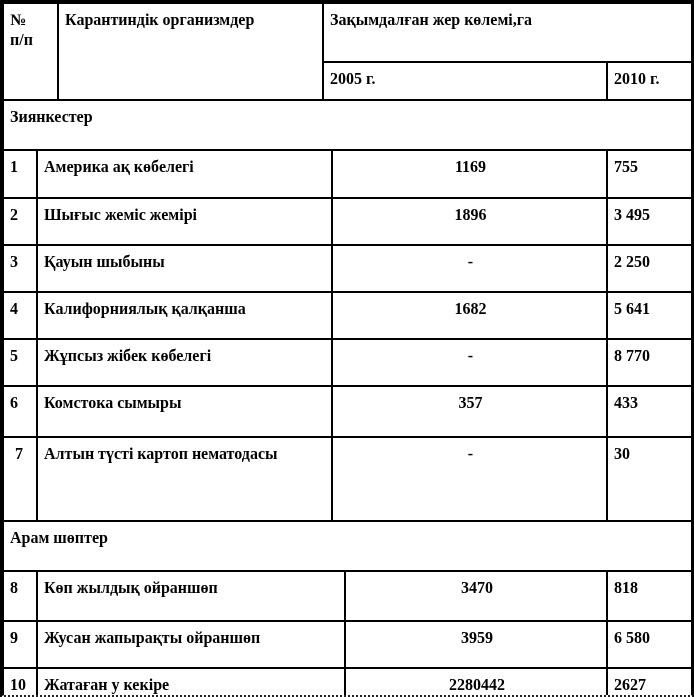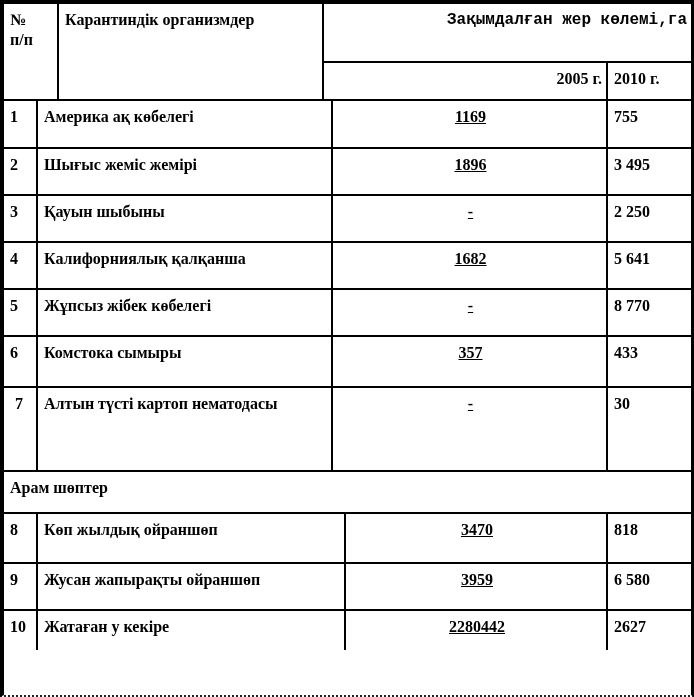--- a/index.html
+++ b/index.html
@@ -31,31 +31,31 @@
     vertical-align: top;
     padding: 6px 4px 2px 6px;
     overflow: hidden;
     word-wrap: break-word;
   }
   table.band td:first-child { border-left: none; }
   table.band td:last-child  { border-right: none; }
   td.no-bottom { border-bottom: none !important; }
   td.num-cell { padding-left: 8px; }
   td.name-cell { padding-left: 8px; margin-left: 34px; }
-  td.val-2005 { text-align: center; text-decoration: underline; }
+  td.val-2005 { text-align: center; }
   td.val-2010 { padding-left: 9px; }
   td.section-cell {
     border-left: none !important;
     border-right: none !important;
     padding: 8px 4px 2px 7px;
   }
   .prewrap { white-space: pre-line; }
   td.hdr-organism { padding-left: 9px; }
-  td.hdr-area { text-align: right; padding-top: 7px; font-family: Liberation Mono, monospace; }
-  td.hdr-2005 { text-align: right; }
+  td.hdr-area { text-align: left; padding-top: 7px; }
+  td.hdr-2005 { text-align: left; }
   td.hdr-2010 { padding-left: 11px; }
 </style>
 </head>
 <body>
 
 <div id="screen">
 
   <table class="band">
     <colgroup>
         <col style="width:54px">
@@ -70,20 +70,27 @@
       <td rowspan="2" class="hdr-organism">Карантиндік организмдер</td>
       <td colspan="2" class="hdr-area">Зақымдалған жер көлемі,га</td>
     </tr>
     <tr style="height:38px">
       <td class="hdr-2005">2005 г.</td>
       <td class="hdr-2010">2010 г.</td>
     </tr>
   </tbody>
     </table>
 
+  <table class="band">
+    <tbody>
+        <tr style="height:49px">
+      <td class="section-cell">Зиянкестер</td>
+    </tr>
+  </tbody>
+    </table>
 
   <table class="band">
     <colgroup>
         <col style="width:33px">
         <col style="width:295px">
         <col style="width:275px">
         <col>
       </colgroup>
     <tbody>
         <tr style="height:47px">
@@ -126,21 +133,21 @@
       <td class="num-cell" style="padding-left:11px">7</td>
       <td class="name-cell">Алтын түсті картоп нематодасы</td>
       <td class="val-2005">-</td>
       <td class="val-2010">30</td>
     </tr>
   </tbody>
     </table>
 
   <table class="band">
     <tbody>
-        <tr style="height:41px">
+        <tr style="height:49px">
       <td class="section-cell">Арам шөптер</td>
     </tr>
   </tbody>
     </table>
 
   <table class="band">
     <colgroup>
         <col style="width:33px">
         <col style="width:308px">
         <col style="width:262px">

